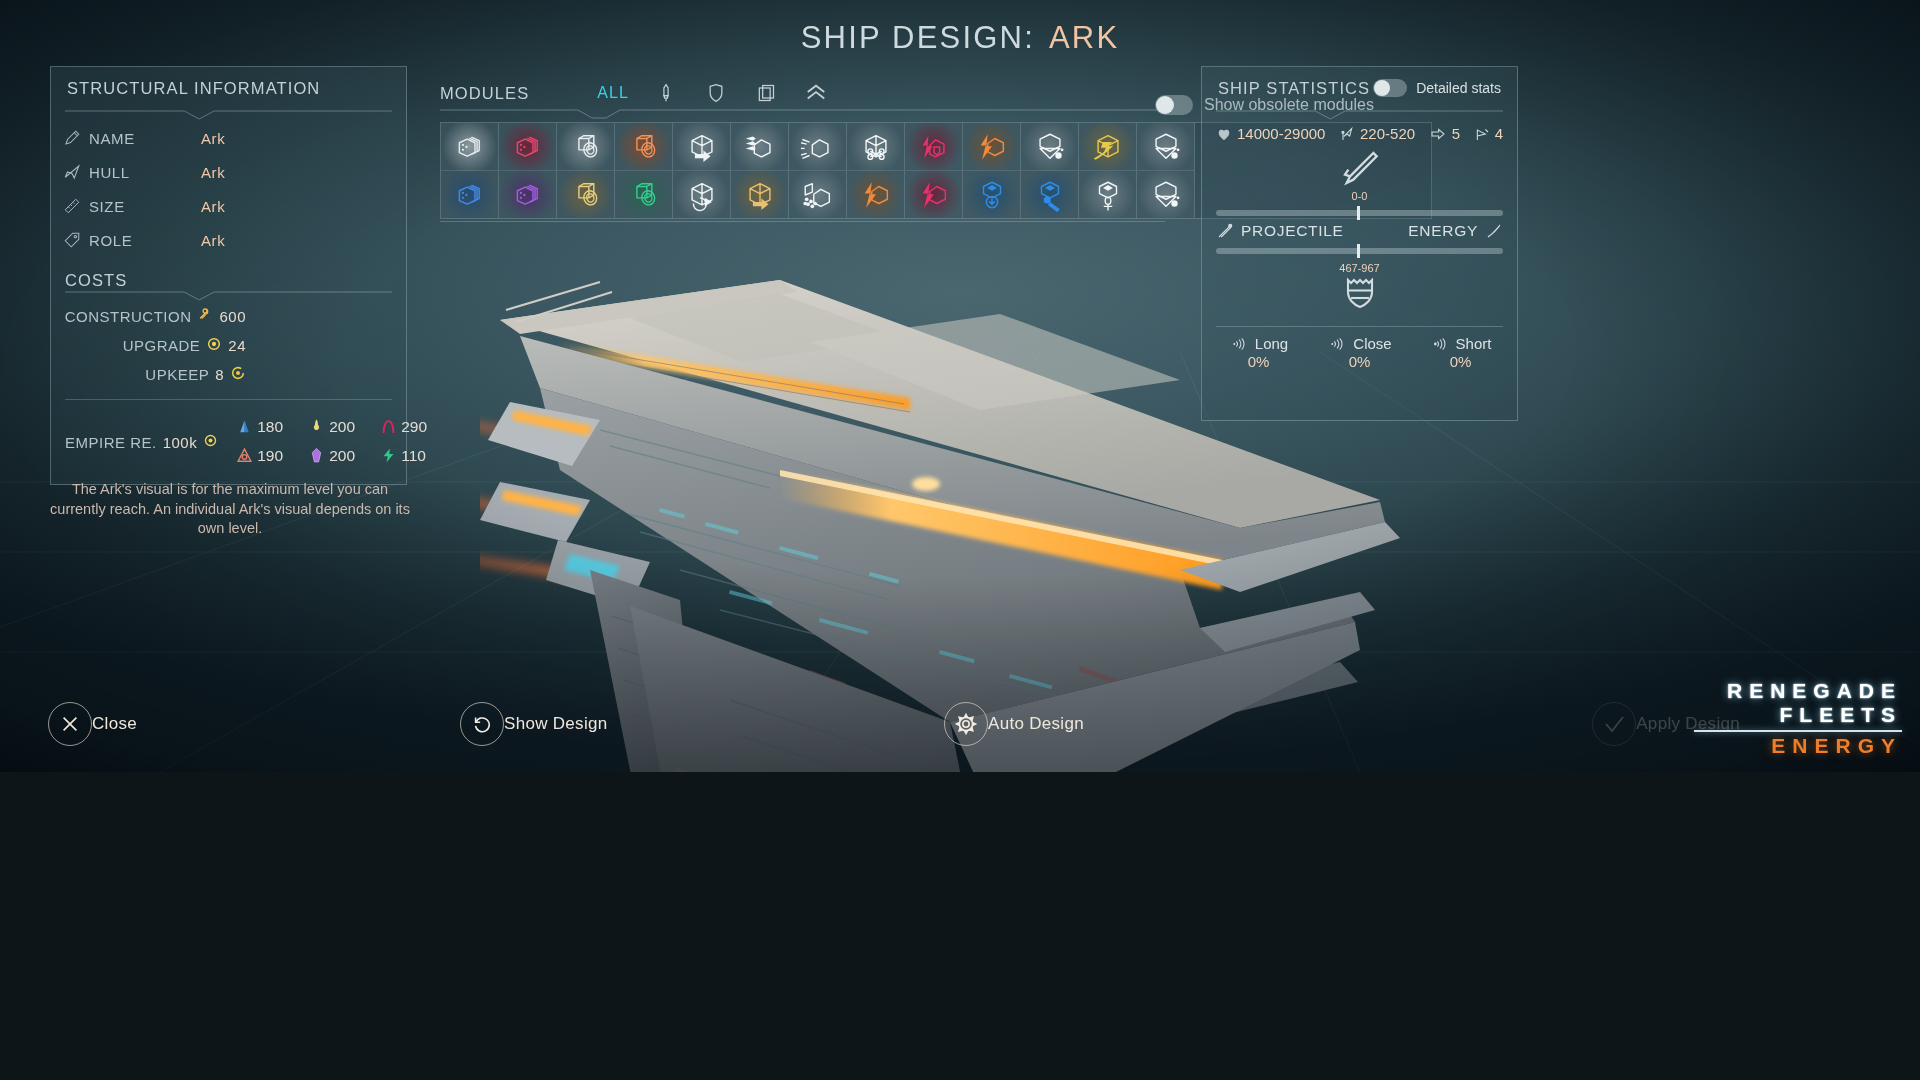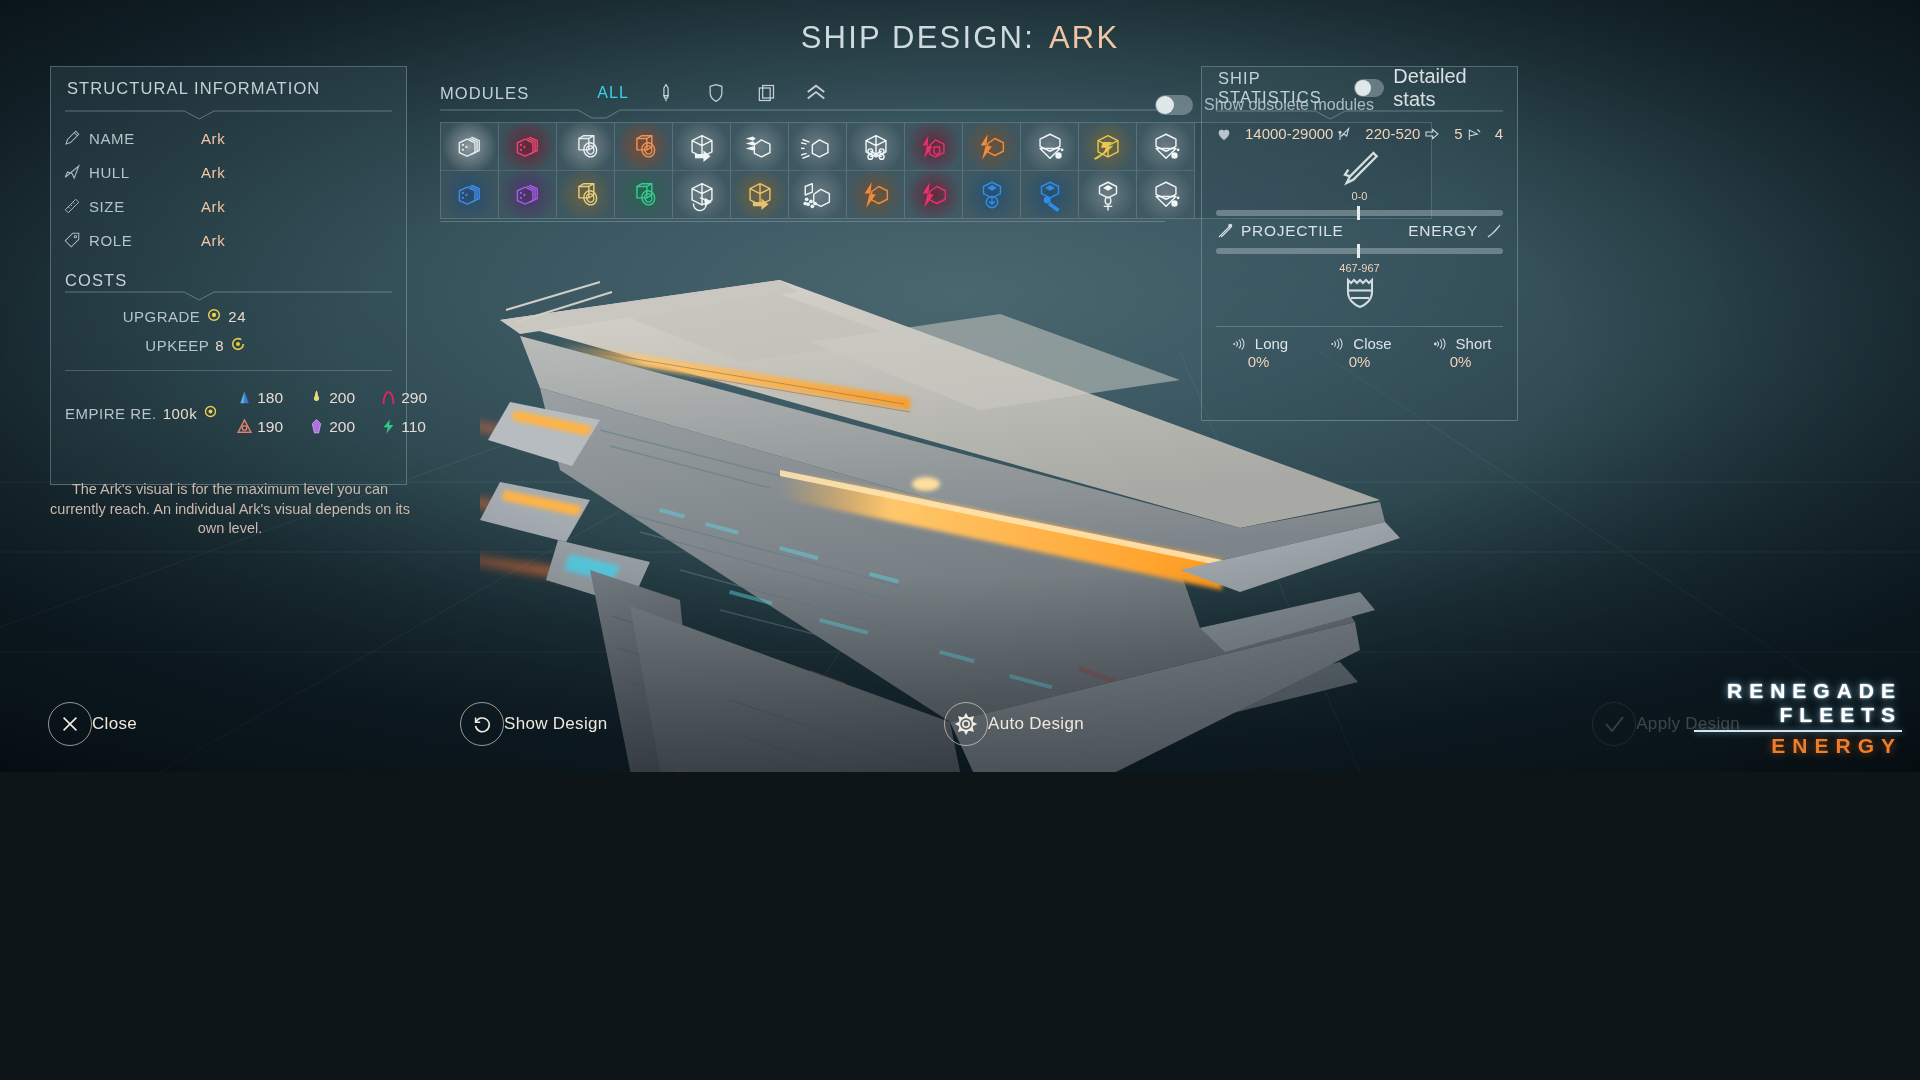--- a/index.html
+++ b/index.html
@@ -115,21 +115,21 @@
   .mg-cell svg { width:34px; height:34px; }
   .grid-foot { position:absolute; left:440px; top:221px; width:725px; height:1px;
                background: rgba(166,192,200,.35); }
 
   
   #stats { left:1201px; top:66px; width:317px; height:355px; }
   .stat-row1 {
     display:flex; align-items:center; justify-content:space-between;
     padding:4px 14px 0 14px; font-size:15px; color:#f0d3bb;
   }
-  .stat-chip { display:flex; align-items:center; gap:13px; }
+  .stat-chip { display:flex; align-items:center; gap:5px; }
   .big-center { text-align:center; margin-top:6px; }
   .big-center .num { font-size:11px; color:#f0d3bb; margin-top:-2px; }
   .slider { position:relative; height:6px; margin:8px 14px 0;
             background: rgba(190,205,210,.40); border-radius:3px; }
   .slider .mark { position:absolute; top:-4px; width:3px; height:14px; background:#e4ecee; }
   .pe-row { display:flex; align-items:center; justify-content:space-between;
             padding:6px 14px 0; font-size:15.5px; color:#d8e2e5; letter-spacing:.7px; font-weight:300;}
   .pe-row .side { display:flex; align-items:center; gap:7px; }
   .range-sep { height:1px; background:rgba(166,192,200,.35); margin:12px 14px 0; }
   .bands { display:flex; justify-content:space-around; padding:8px 6px 0; }
@@ -391,20 +391,30 @@
       <span class="val">Ark</span>
     </div>
 
     <div class="sec-title">COSTS</div>
     <div class="hr-notch">
       <svg viewBox="0 0 329 12" preserveAspectRatio="none">
         <path d="M0 2 H120 L135 10 L150 2 H329" stroke="rgba(166,192,200,.45)" stroke-width="1" fill="none"></path>
       </svg>
     </div>
 
+    <div class="cost-row">
+      <span>CONSTRUCTION</span>
+      <span>
+        <svg width="16" height="16" viewBox="0 0 24 24" fill="#f1b44c">
+          <path d="M12 2a4 4 0 0 0-1.6 7.66L4 16l2 2 6.3-6.3A4 4 0 0 0 12 2zm0 2.2a1.8 1.8 0 1 1 0 3.6 1.8 1.8 0 0 1 0-3.6z"></path>
+          <rect x="7" y="16.5" width="7" height="1.8" transform="rotate(-45 7 16.5)"></rect>
+        </svg>
+      </span>
+      <span class="amt">600</span>
+    </div>
 
     <div class="cost-row">
       <span>UPGRADE</span>
       <span>
         <svg width="16" height="16" viewBox="0 0 24 24" fill="none" stroke="#f0cf52" stroke-width="2.2">
           <circle cx="12" cy="12" r="8"></circle>
             <circle cx="12" cy="12" r="3.2" fill="#f0cf52" stroke="none"></circle>
         </svg>
       </span>
       <span class="amt">24</span>
@@ -804,21 +814,21 @@
     </div>
   <div class="grid-foot"></div>
 
   <div class="panel" id="stats">
     <div class="panel-head">
       <span class="panel-title">SHIP STATISTICS</span>
       <span style="display:flex;align-items:center;gap:9px;cursor:pointer">
         <span class="tgl" style="width:34px;height:18px">
           <span class="knob" style="width:16px;height:16px"></span>
         </span>
-        <span class="tgl-label" style="font-size:20px">Detailed stats</span>
+        <span class="tgl-label" style="font-size:14px">Detailed stats</span>
       </span>
     </div>
     <div class="hr-notch">
       <svg viewBox="0 0 289 12" preserveAspectRatio="none">
         <path d="M0 2 H100 L115 10 L130 2 H289" stroke="rgba(166,192,200,.45)" stroke-width="1" fill="none"></path>
       </svg>
     </div>
 
     <div class="stat-row1">
       <span class="stat-chip">

